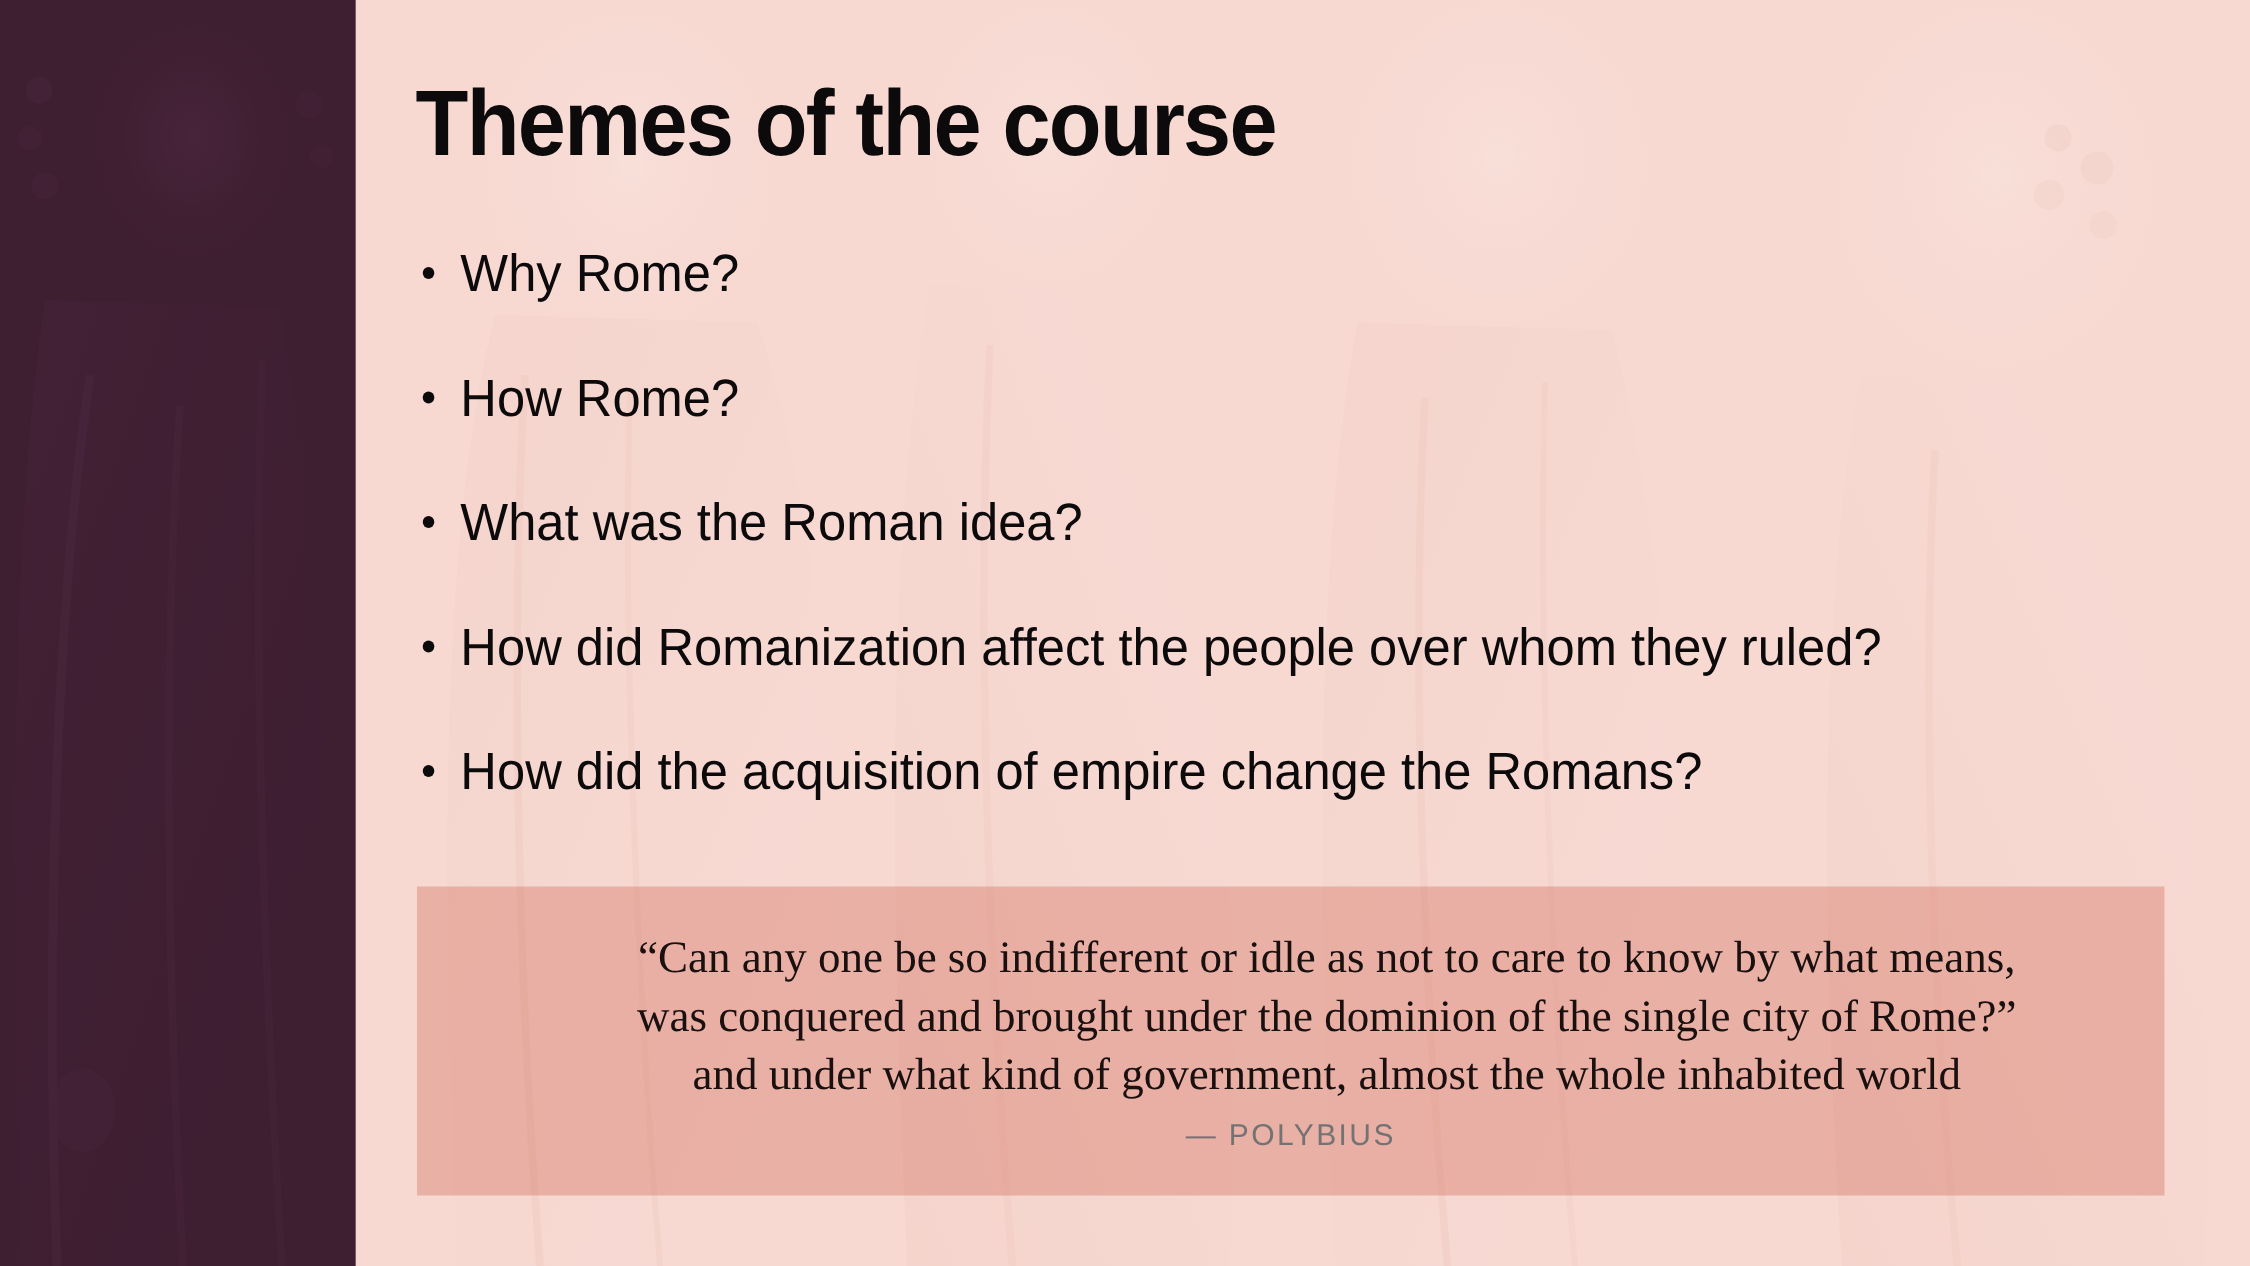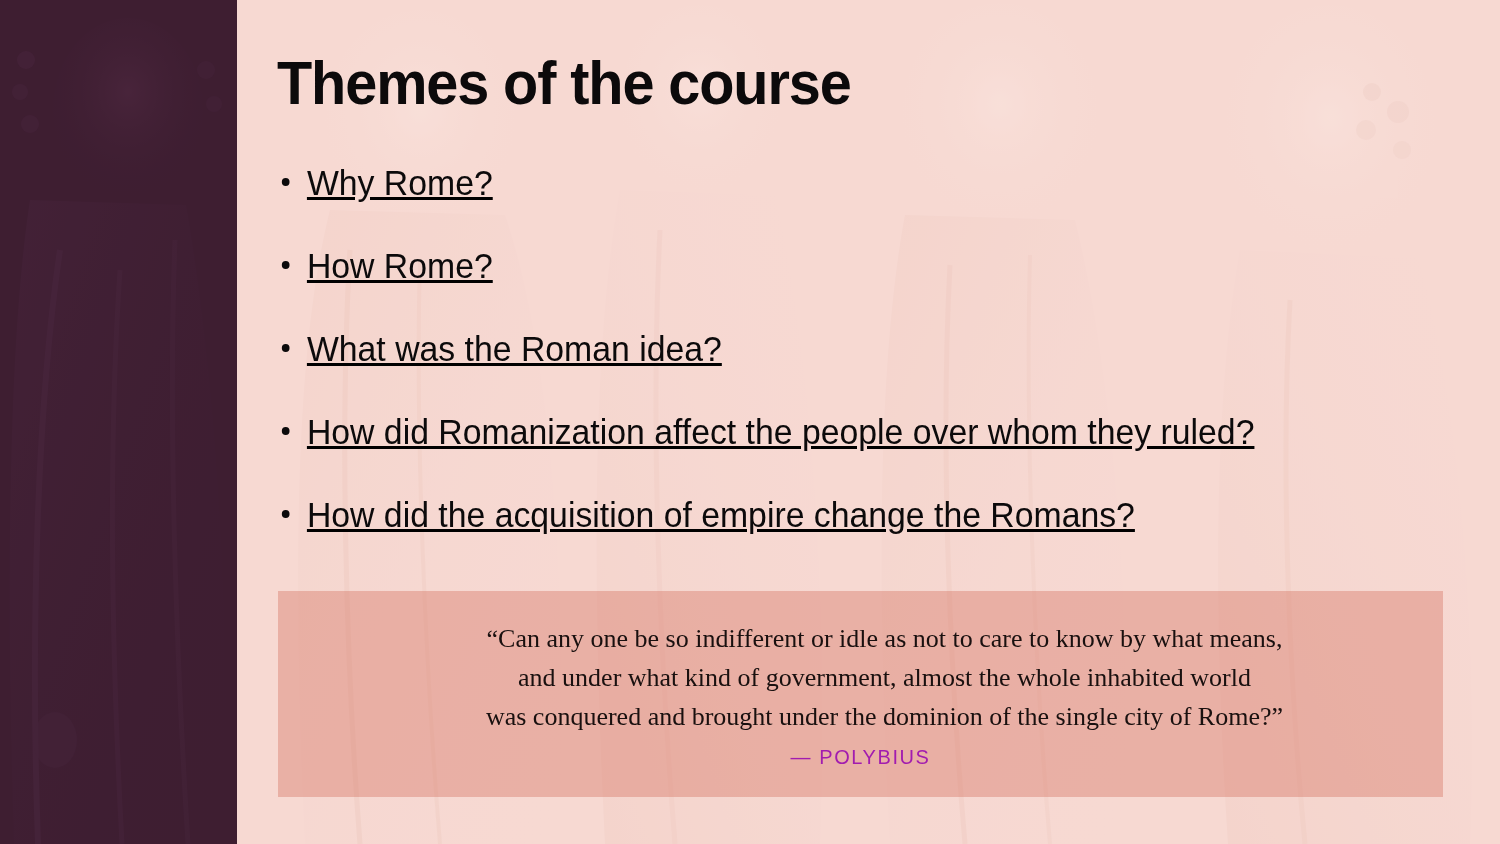--- a/index.html
+++ b/index.html
@@ -70,21 +70,20 @@
   }
 
   .bullet-list {
     position: absolute;
     left: 40px;
     top: 162px;
     width: 1200px;
     list-style: none;
     margin: 0;
     padding: 0;
-    text-decoration: underline;
   }
   .bullet-item {
     position: relative;
     height: 83px;
     padding-left: 31px;
     font-size: 35px;
     color: #0C0A0B;
     line-height: 41px;
     white-space: nowrap;
     transform: scaleX(0.965);
@@ -110,36 +109,36 @@
     background: rgba(214, 120, 103, 0.42);
     z-index: 3;
   }
   .quote-text {
     position: absolute;
     left: 0;
     right: 0;
     top: 28px;
     text-align: center;
     font-family: "Liberation Serif", serif;
-    font-size: 26px;
+    font-size: 30px;
     line-height: 39px;
     color: #19100F;
     padding-left: 48px;
   }
   .quote-line { display: block; }
   .quote-attrib {
     position: absolute;
     left: 0;
     right: 0;
     top: 155px;
     text-align: center;
     font-family: "Liberation Sans", sans-serif;
     font-size: 20px;
     letter-spacing: 1.6px;
-    color: #a21caf;
+    color: #737373;
   }
 </style>
 </head>
 <body>
 
 <div class="slide">
 
   <div class="bg-texture">
     <svg viewBox="0 0 1500 844" preserveAspectRatio="none" xmlns="http://www.w3.org/2000/svg">
       <defs>
@@ -238,20 +237,20 @@
       </li>
       <li class="bullet-item">
         <span class="bullet-dot"></span>
         <span>How did the acquisition of empire change the Romans?</span>
       </li>
     </ul>
 
     <div class="quote-box">
       <div class="quote-text">
         <span class="quote-line">“Can any one be so indifferent or idle as not to care to know by what means,</span>
+        <span class="quote-line">was conquered and brought under the dominion of the single city of Rome?”</span>
         <span class="quote-line">and under what kind of government, almost the whole inhabited world</span>
-        <span class="quote-line">was conquered and brought under the dominion of the single city of Rome?”</span>
       </div>
       <div class="quote-attrib">— POLYBIUS</div>
     </div>
 
   </div>
 </div>
 
 </body></html>

